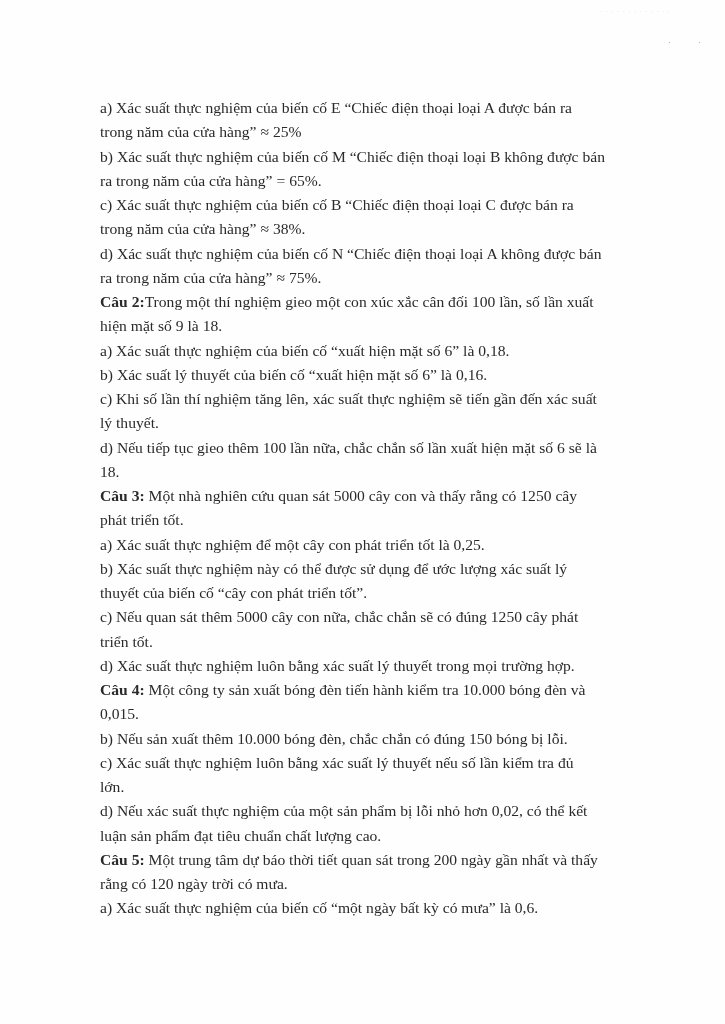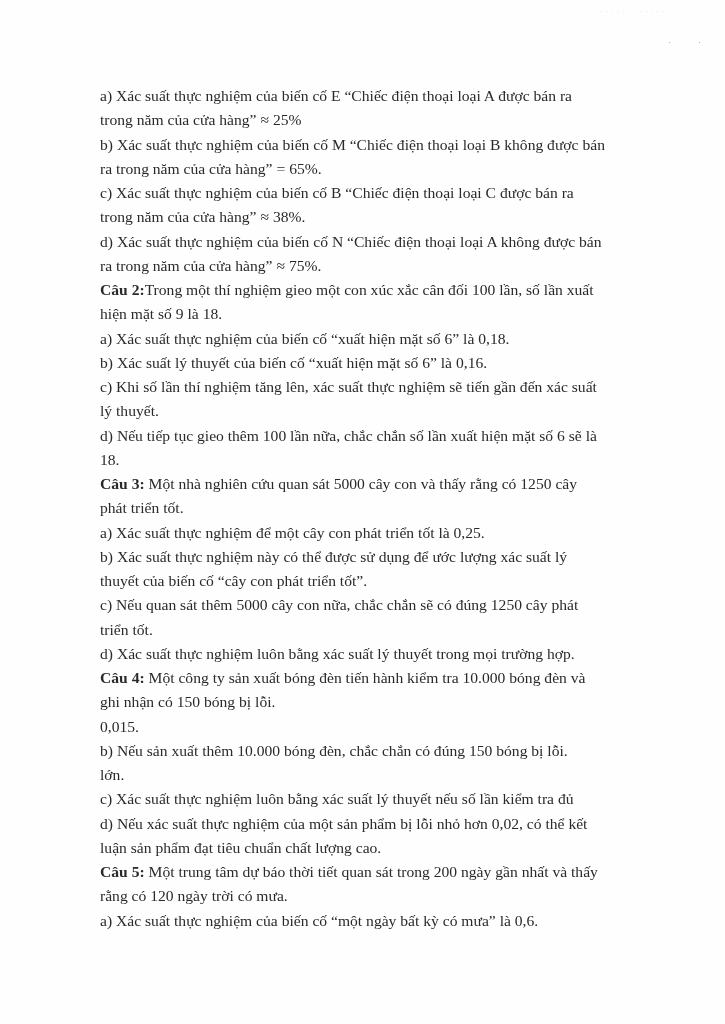--- a/index.html
+++ b/index.html
@@ -28,21 +28,21 @@
       font-size: 6px;
       font-family: "Liberation Sans", sans-serif;
       letter-spacing: 1px;
     }
     .scan-mark.top { left: 600px; top: 8px; }
     .scan-mark.dot1 { left: 668px; top: 38px; font-size: 8px; color: #9a9a9a; }
     .scan-mark.dot2 { left: 698px; top: 38px; font-size: 8px; color: #9a9a9a; }
     .content {
       position: absolute;
       left: 100px;
-      top: 84px;
+      top: 96px;
       width: 545px;
       font-size: 15.6px;
       line-height: 24.25px;
     }
     .line {
       white-space: nowrap;
       display: block;
     }
     .q-label {
       font-weight: bold;
@@ -111,30 +111,29 @@
         <span class="line">c) Nếu quan sát thêm 5000 cây con nữa, chắc chắn sẽ có đúng 1250 cây phát</span>
         <span class="line">triển tốt.</span>
       </div>
       <div>
         <span class="line">d) Xác suất thực nghiệm luôn bằng xác suất lý thuyết trong mọi trường hợp.</span>
       </div>
     </div>
 
     <div>
       <span class="line"><span class="q-label">Câu 4:</span><span> Một công ty sản xuất bóng đèn tiến hành kiểm tra 10.000 bóng đèn và</span></span>
-      <span class="line">ghi nhận có 150 bóng bị lỗi.</span>
       <div>
         <span class="line">0,015.</span>
       </div>
       <div>
         <span class="line">b) Nếu sản xuất thêm 10.000 bóng đèn, chắc chắn có đúng 150 bóng bị lỗi.</span>
       </div>
       <div>
+        <span class="line">c) Xác suất thực nghiệm luôn bằng xác suất lý thuyết nếu số lần kiểm tra đủ</span>
         <span class="line">lớn.</span>
-        <span class="line">c) Xác suất thực nghiệm luôn bằng xác suất lý thuyết nếu số lần kiểm tra đủ</span>
       </div>
       <div>
         <span class="line">d) Nếu xác suất thực nghiệm của một sản phẩm bị lỗi nhỏ hơn 0,02, có thể kết</span>
         <span class="line">luận sản phẩm đạt tiêu chuẩn chất lượng cao.</span>
       </div>
     </div>
 
     <div>
       <span class="line"><span class="q-label">Câu 5:</span><span> Một trung tâm dự báo thời tiết quan sát trong 200 ngày gần nhất và thấy</span></span>
       <span class="line">rằng có 120 ngày trời có mưa.</span>

